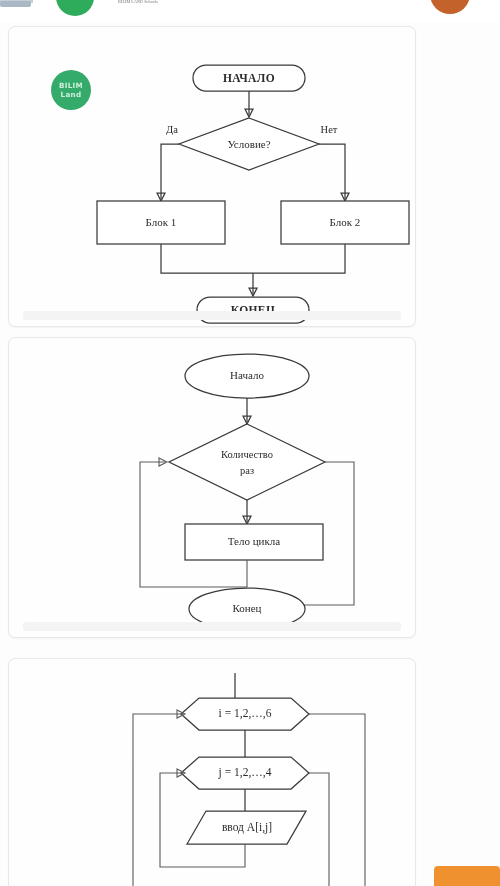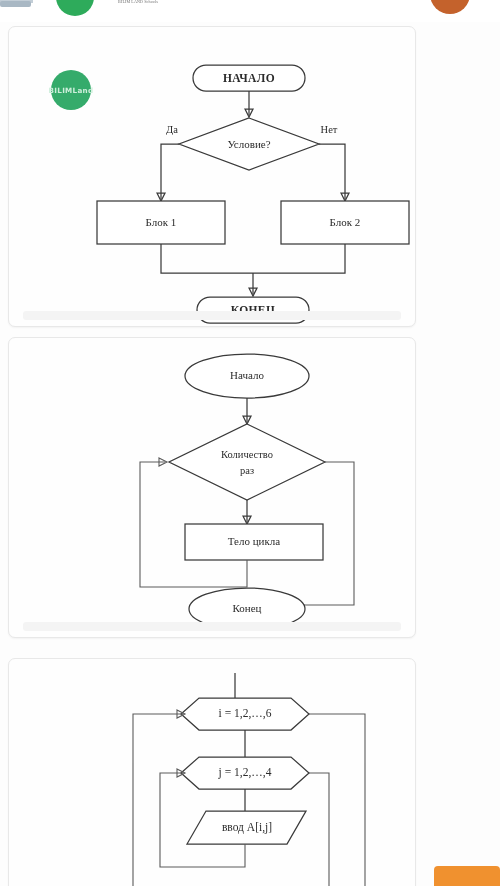--- a/index.html
+++ b/index.html
@@ -58,21 +58,21 @@
 
   .card-inner { position: absolute; inset: 0; }
   .bottom-strip {
     position: absolute; left: 14px; right: 14px; bottom: 6px;
     height: 9px; background: #f4f4f4; border-radius: 3px;
   }
 
   
   .badge {
     position: absolute; width: 40px; height: 40px; border-radius: 50%;
-    background: #35ab6b; display: flex; flex-direction: row;
+    background: #35ab6b; display: flex; flex-direction: column;
     align-items: center; justify-content: center;
     font-family: "DejaVu Sans", sans-serif;
     line-height: 9px; letter-spacing: 0.3px; text-align: center;
   }
   .badge span { color: #cdeedb; font-size: 7.2px; font-weight: bold; display: block; }
   #badge-1 { left: 42px; top: 43px; }
 
   
   .flow { position: absolute; left: 0; top: 0; width: 484px; }
   .flow text {

